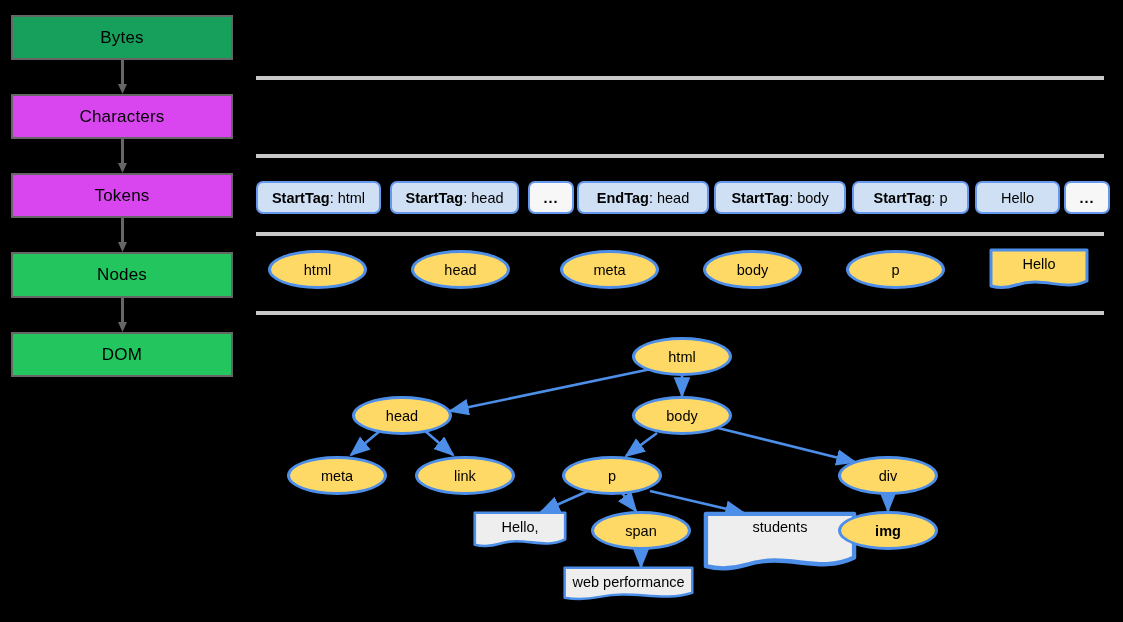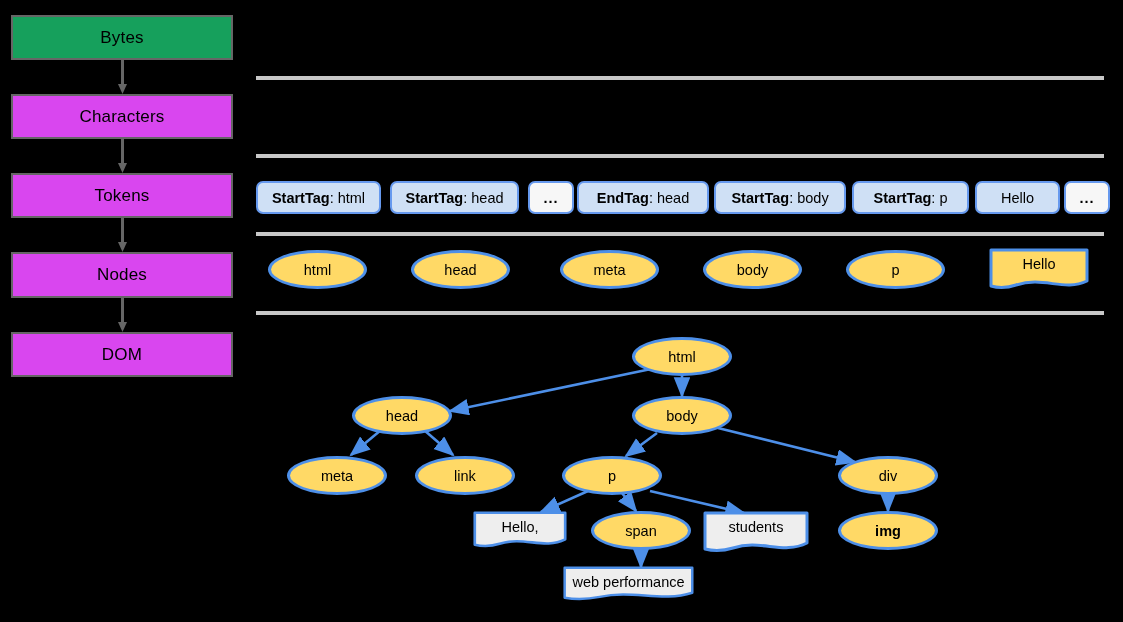--- a/index.html
+++ b/index.html
@@ -29,21 +29,21 @@
     border: 2px solid #666666;
     display: flex;
     align-items: center;
     justify-content: center;
     font-size: 17px;
     color: #000000;
     letter-spacing: 0.2px;
   }
   .pipe-box.green { background: #16a05c; }
   .pipe-box.blue  { background: #d946ef; }
-  .pipe-box.gold  { background: #d946ef; }
+  .pipe-box.gold  { background: #22c55e; }
 
   .pipe-arrow {
     position: absolute;
     left: 118px;
     width: 9px;
   }
 
   
   .sep {
     position: absolute;
@@ -327,21 +327,21 @@
       <svg viewBox="0 0 106 42" preserveAspectRatio="none">
         <path d="M2,2 L104,2 L104,32 C80,44 58,28 30,37 C20,40 10,40 2,38 Z" fill="#eeeeee" stroke="#4d8fe8" stroke-width="3" stroke-linejoin="round"></path>
       </svg>
       <div class="doc-label">Hello,</div>
     </div>
 
     <div class="tree-node" style="left:591px; top:511px; width:100px; height:39px;">
       <span>span</span>
     </div>
 
-    <div class="doc-node" style="left:703px; top:511px; width:106px; height:42px;">
+    <div class="doc-node" style="left:703px; top:511px; width:106px; height:42px;padding-left:48px;">
       <svg viewBox="0 0 106 42" preserveAspectRatio="none">
         <path d="M2,2 L104,2 L104,32 C80,44 58,28 30,37 C20,40 10,40 2,38 Z" fill="#eeeeee" stroke="#4d8fe8" stroke-width="3" stroke-linejoin="round"></path>
       </svg>
       <div class="doc-label">students</div>
     </div>
 
     <div class="tree-node" style="left:838px; top:511px; width:100px; height:39px;font-weight:bold;">
       <span>img</span>
     </div>
 

